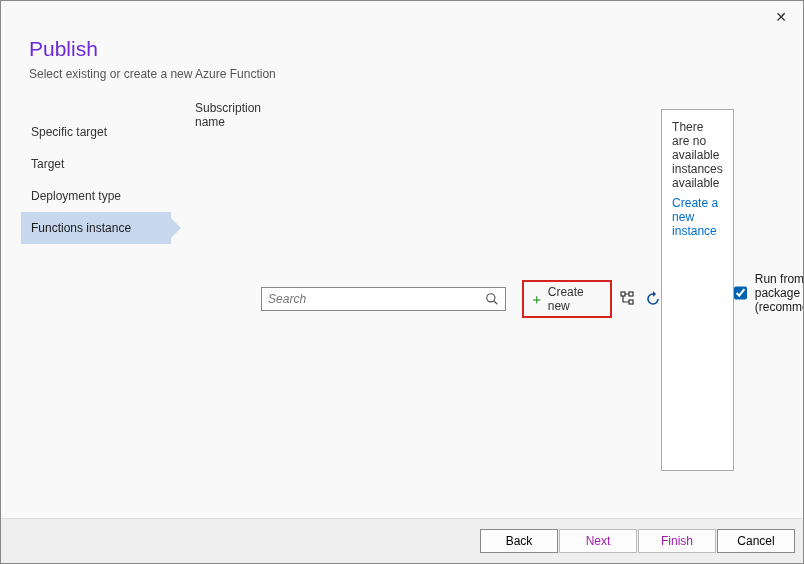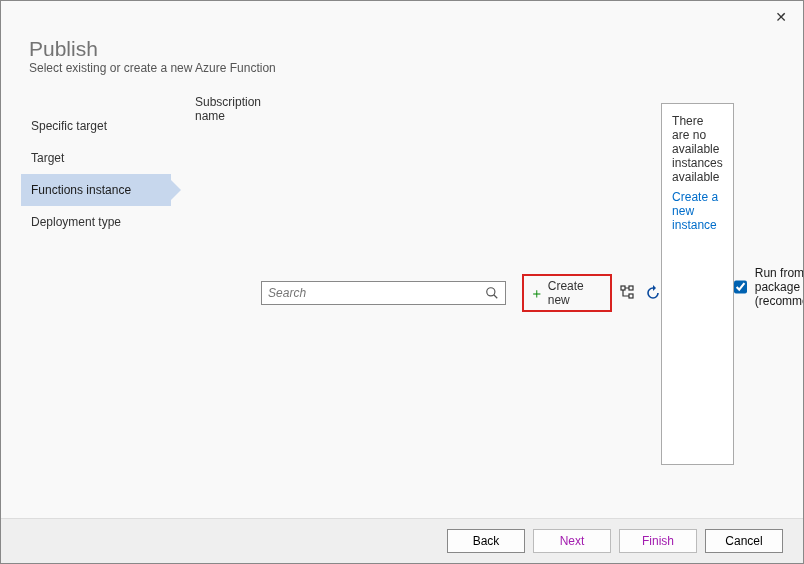--- a/index.html
+++ b/index.html
@@ -22,21 +22,22 @@
       color: #333;
       cursor: pointer;
       padding: 2px 6px;
     }
     .header-area {
       padding: 36px 28px 10px 28px;
     }
     .header-title {
       font-size: 21px;
       font-weight: 400;
-      color: #737373;
+      color: #6d28d9;
+      margin-bottom: 6px;
     }
     .header-subtitle {
       font-size: 12px;
       color: #555;
     }
     .body-area {
       display: flex;
       padding: 10px 20px 0 20px;
       height: 380px;
     }
@@ -178,24 +179,24 @@
       height: 14px;
       accent-color: #0062b1;
     }
     .footer {
       position: absolute;
       bottom: 0;
       left: 0;
       right: 0;
       background: #efefef;
       border-top: 1px solid #ddd;
-      padding: 10px 20px;
+      padding: 10px 8px;
       display: flex;
       justify-content: flex-end;
-      gap: 8px;
+      gap: 1px;
     }
     .btn {
       min-width: 78px;
       height: 24px;
       border: 1px solid #888;
       background: #fdfdfd;
       font-size: 12px;
       cursor: pointer;
       padding: 0 10px;
     }
@@ -212,22 +213,22 @@
 
 <div class="header-area">
   <div class="header-title">Publish</div>
   <div class="header-subtitle">Select existing or create a new Azure Function</div>
 </div>
 
 <div class="body-area">
   <div class="sidebar">
     <div class="sidebar-item">Specific target</div>
     <div class="sidebar-item">Target</div>
+    <div class="sidebar-item">Deployment type</div>
     <div class="sidebar-item active">Functions instance</div>
-    <div class="sidebar-item">Deployment type</div>
   </div>
 
   <div class="content">
     <div class="field-label">Subscription name</div>
 
     <div class="toolbar-row">
       <div class="search-box">
         <input type="text" placeholder="Search" style="">
         <svg class="search-icon-svg" viewBox="0 0 24 24">
           <circle cx="10" cy="10" r="7"></circle>

